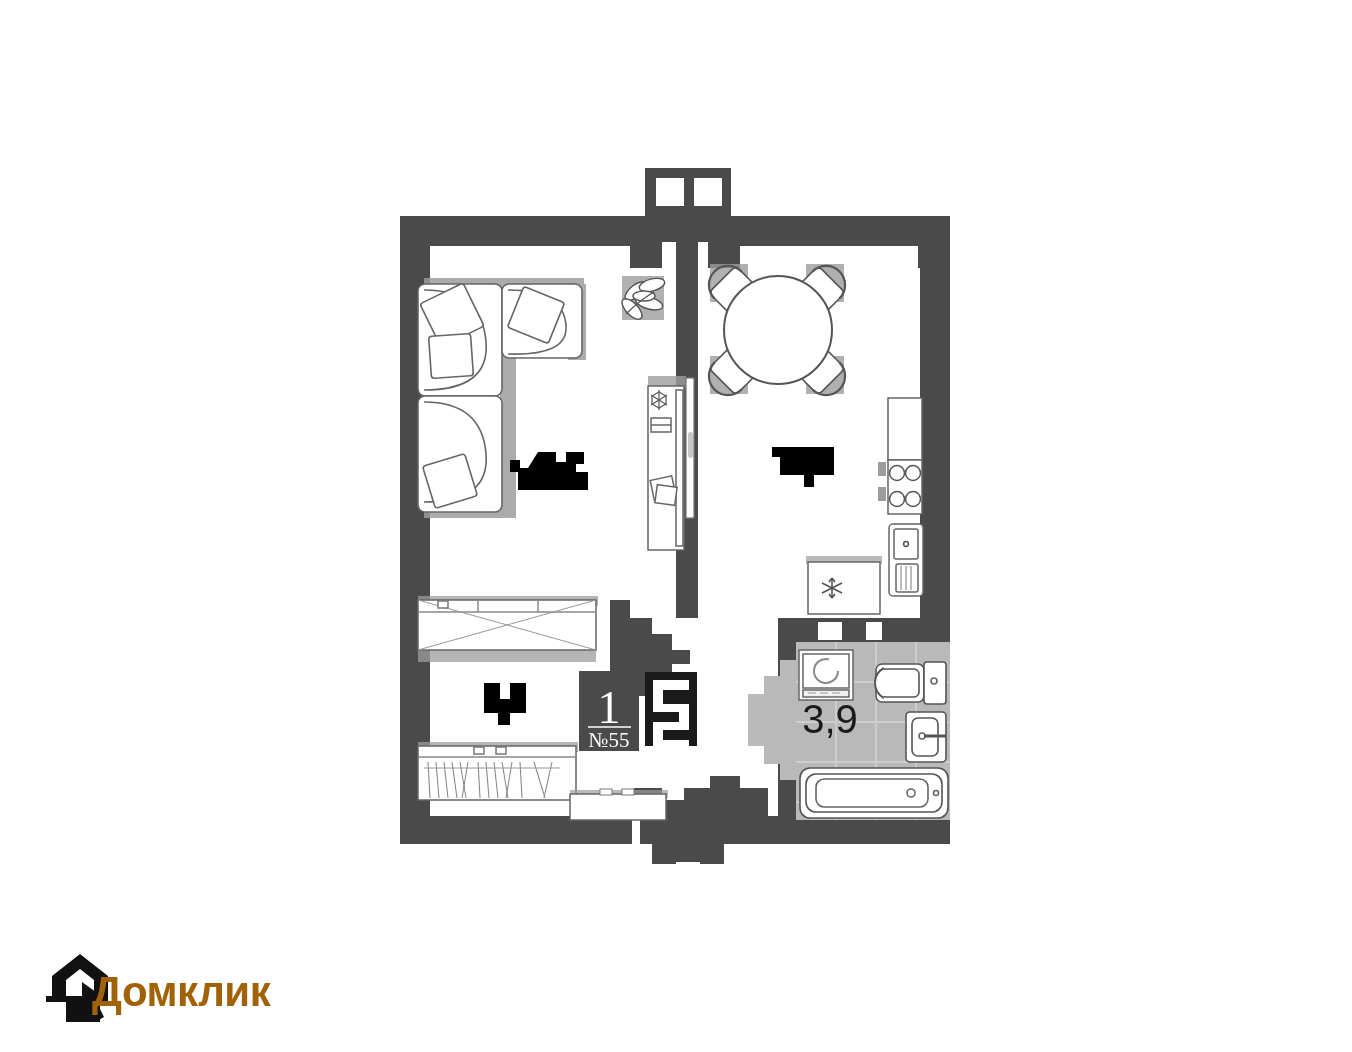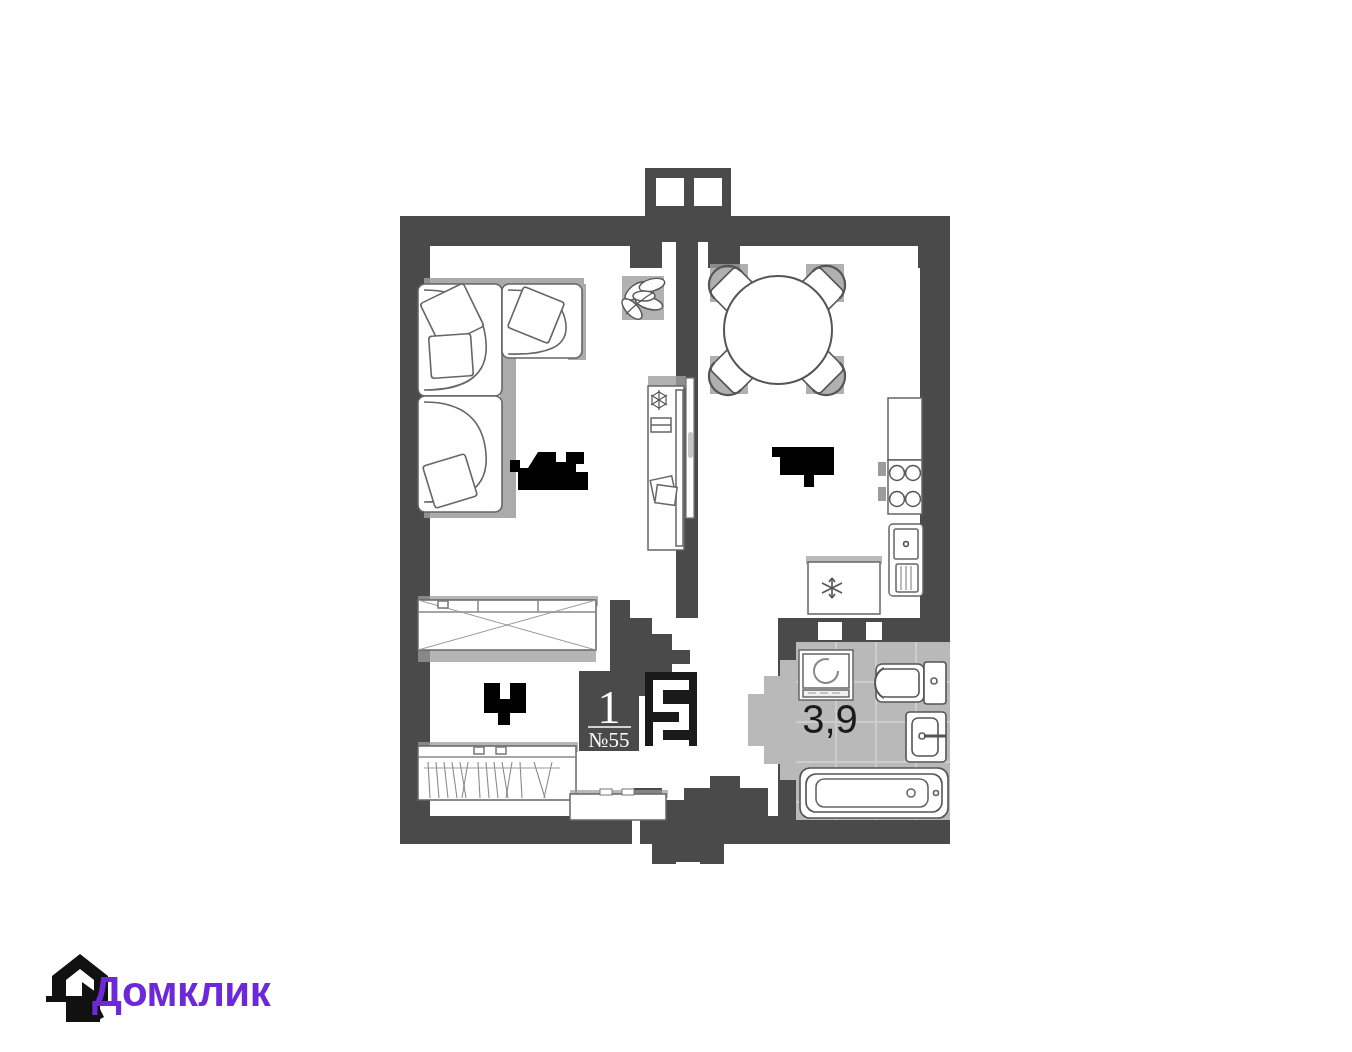--- a/index.html
+++ b/index.html
@@ -1,21 +1,21 @@
 <!DOCTYPE html>
 <html><head>
 <meta charset="utf-8">
 <style>
   html,body{margin:0;padding:0;background:#ffffff;}
   body{width:1352px;height:1052px;position:relative;overflow:hidden;
        font-family:"Liberation Sans",sans-serif;}
   #plan-stage{position:absolute;left:0;top:0;width:1352px;height:1052px;}
   svg#floorplan{position:absolute;left:0;top:0;}
   .logo-text{position:absolute;left:92px;top:968px;font-family:"Liberation Sans",sans-serif;
-             font-weight:bold;font-size:42px;color:#6d28d9;letter-spacing:-0.5px;}
+             font-weight:bold;font-size:42px;color:#a16207;letter-spacing:-0.5px;}
   .badge-num{font-family:"Liberation Serif",serif;}
 </style>
 </head>
 <body>
 
 <div id="plan-stage">
 
 <svg id="floorplan" width="1352" height="1052" viewBox="0 0 1352 1052">
 
   <g id="walls" fill="#4a4a4a">

